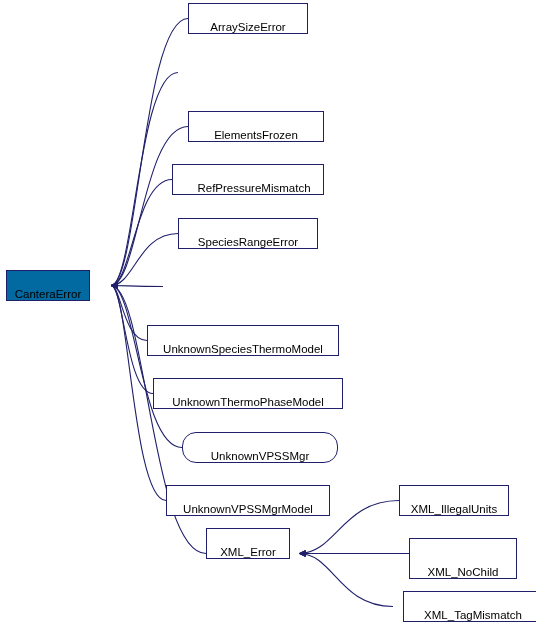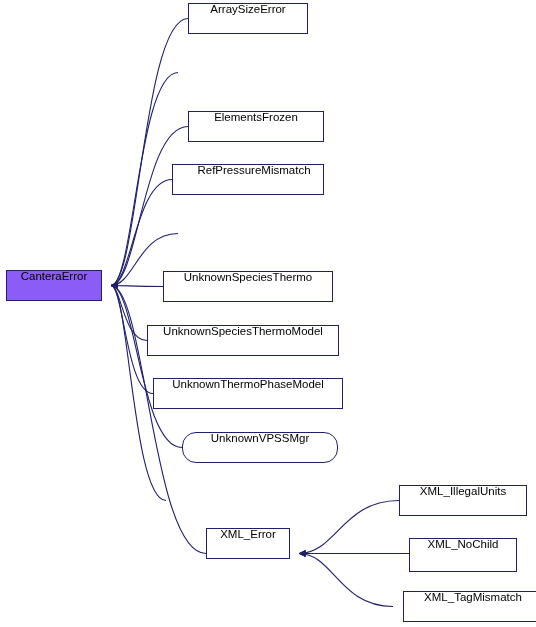--- a/index.html
+++ b/index.html
@@ -25,21 +25,21 @@
   }
   .node {
     position: absolute;
     box-sizing: border-box;
     border: 1px solid #1f1f6b;
     background: #ffffff;
     color: #000000;
     font-size: 11.5px;
     line-height: 1;
     display: flex;
-    align-items: flex-start;
+    align-items: flex-end;
     justify-content: center;
     white-space: nowrap;
     z-index: 2;
   }
   .node-label {
     display: block;
     padding: 0 4px;
   }
 </style>
 </head>
@@ -60,49 +60,52 @@
       <path d="M 163 286.5 C 131.28 286.5, 127.62 285.5, 111 285.5" fill="none" stroke="#1f1f6b" stroke-width="1.1" marker-end="url(#arrow)"></path>
       <path d="M 147 340.5 C 123.6 340.5, 120.9 285.5, 111 285.5" fill="none" stroke="#1f1f6b" stroke-width="1.1" marker-end="url(#arrow)"></path>
       <path d="M 153 393.5 C 126.48 393.5, 123.42 285.5, 111 285.5" fill="none" stroke="#1f1f6b" stroke-width="1.1" marker-end="url(#arrow)"></path>
       <path d="M 182 447.5 C 140.4 447.5, 135.6 285.5, 111 285.5" fill="none" stroke="#1f1f6b" stroke-width="1.1" marker-end="url(#arrow)"></path>
       <path d="M 166 500.5 C 132.72 500.5, 128.88 285.5, 111 285.5" fill="none" stroke="#1f1f6b" stroke-width="1.1" marker-end="url(#arrow)"></path>
       <path d="M 206 553.5 C 151.92000000000002 553.5, 145.68 285.5, 111 285.5" fill="none" stroke="#1f1f6b" stroke-width="1.1" marker-end="url(#arrow)"></path>
       <path d="M 399 500.5 C 342.32 500.5, 335.78 553.5, 299 553.5" fill="none" stroke="#1f1f6b" stroke-width="1.1" marker-end="url(#arrow)"></path>
       <path d="M 409 553.5 C 347.12 553.5, 339.98 553.5, 299 553.5" fill="none" stroke="#1f1f6b" stroke-width="1.1" marker-end="url(#arrow)"></path>
       <path d="M 393 606.5 C 339.44 606.5, 333.26 553.5, 299 553.5" fill="none" stroke="#1f1f6b" stroke-width="1.1" marker-end="url(#arrow)"></path>
     </svg>
-<div class="node" style="left: 6px; top: 270px; width: 96px; height: 31px; border-color: rgb(31, 31, 107); background: #8b5cf6; color: rgb(0, 0, 0);">
+<div class="node" style="left: 6px; top: 270px; width: 84px; height: 31px; border-color: rgb(31, 31, 107); background: #0369a1; color: rgb(0, 0, 0);">
       <span class="node-label">CanteraError</span>
     </div>
     <div class="node" style="left: 188px; top: 3px; width: 120px; height: 31px; border-color: rgb(31, 31, 107); background: rgb(255, 255, 255); color: rgb(0, 0, 0);">
       <span class="node-label">ArraySizeError</span>
     </div>
     <div class="node" style="left: 188px; top: 111px; width: 136px; height: 31px; border-color: rgb(31, 31, 107); background: rgb(255, 255, 255); color: rgb(0, 0, 0);">
       <span class="node-label">ElementsFrozen</span>
     </div>
     <div class="node" style="left: 172px; top: 164px; width: 152px; height: 31px; border-color: rgb(31, 31, 107); background: rgb(255, 255, 255); color: rgb(0, 0, 0); padding-left: 12px;">
       <span class="node-label">RefPressureMismatch</span>
     </div>
-    <div class="node" style="left: 163px; top: 271px; width: 170px; height: 31px; border-color: rgb(31, 31, 107); background: rgb(255, 255, 255); color: rgb(0, 0, 0);">
-      <span class="node-label">UnknownSpeciesThermo</span>
+    <div class="node" style="left: 178px; top: 218px; width: 140px; height: 31px; border-color: rgb(31, 31, 107); background: rgb(255, 255, 255); color: rgb(0, 0, 0);">
+      <span class="node-label">SpeciesRangeError</span>
     </div>
     <div class="node" style="left: 147px; top: 325px; width: 192px; height: 31px; border-color: rgb(31, 31, 107); background: rgb(255, 255, 255); color: rgb(0, 0, 0);">
       <span class="node-label">UnknownSpeciesThermoModel</span>
     </div>
     <div class="node" style="left: 153px; top: 378px; width: 190px; height: 31px; border-color: rgb(31, 31, 107); background: rgb(255, 255, 255); color: rgb(0, 0, 0);">
       <span class="node-label">UnknownThermoPhaseModel</span>
     </div>
     <div class="node" style="left: 182px; top: 432px; width: 156px; height: 31px; border-color: rgb(31, 31, 107); background: rgb(255, 255, 255); color: rgb(0, 0, 0); border-radius: 14px;">
       <span class="node-label">UnknownVPSSMgr</span>
     </div>
+    <div class="node" style="left: 166px; top: 485px; width: 164px; height: 31px; border-color: rgb(31, 31, 107); background: rgb(255, 255, 255); color: rgb(0, 0, 0);">
+      <span class="node-label">UnknownVPSSMgrModel</span>
+    </div>
     <div class="node" style="left: 206px; top: 528px; width: 84px; height: 31px; border-color: rgb(31, 31, 107); background: rgb(255, 255, 255); color: rgb(0, 0, 0);">
       <span class="node-label">XML_Error</span>
     </div>
-    <div class="node" style="left: 399px; top: 485px; width: 128px; height: 31px; border-color: rgb(31, 31, 107); background: rgb(255, 255, 255); color: rgb(0, 0, 0);">
+    <div class="node" style="left: 399px; top: 485px; width: 110px; height: 31px; border-color: rgb(31, 31, 107); background: rgb(255, 255, 255); color: rgb(0, 0, 0);">
       <span class="node-label">XML_IllegalUnits</span>
     </div>
-    <div class="node" style="left: 409px; top: 538px; width: 108px; height: 34px; border-color: rgb(31, 31, 107); background: rgb(255, 255, 255); color: rgb(0, 0, 0);">
+    <div class="node" style="left: 409px; top: 538px; width: 108px; height: 41px; border-color: rgb(31, 31, 107); background: rgb(255, 255, 255); color: rgb(0, 0, 0);">
       <span class="node-label">XML_NoChild</span>
     </div>
     <div class="node" style="left: 393px; top: 591px; width: 140px; height: 31px; border-color: rgb(31, 31, 107); background: rgb(255, 255, 255); color: rgb(0, 0, 0); margin-left: 10px;">
       <span class="node-label">XML_TagMismatch</span>
     </div>
   </div>
 
 </body></html>

